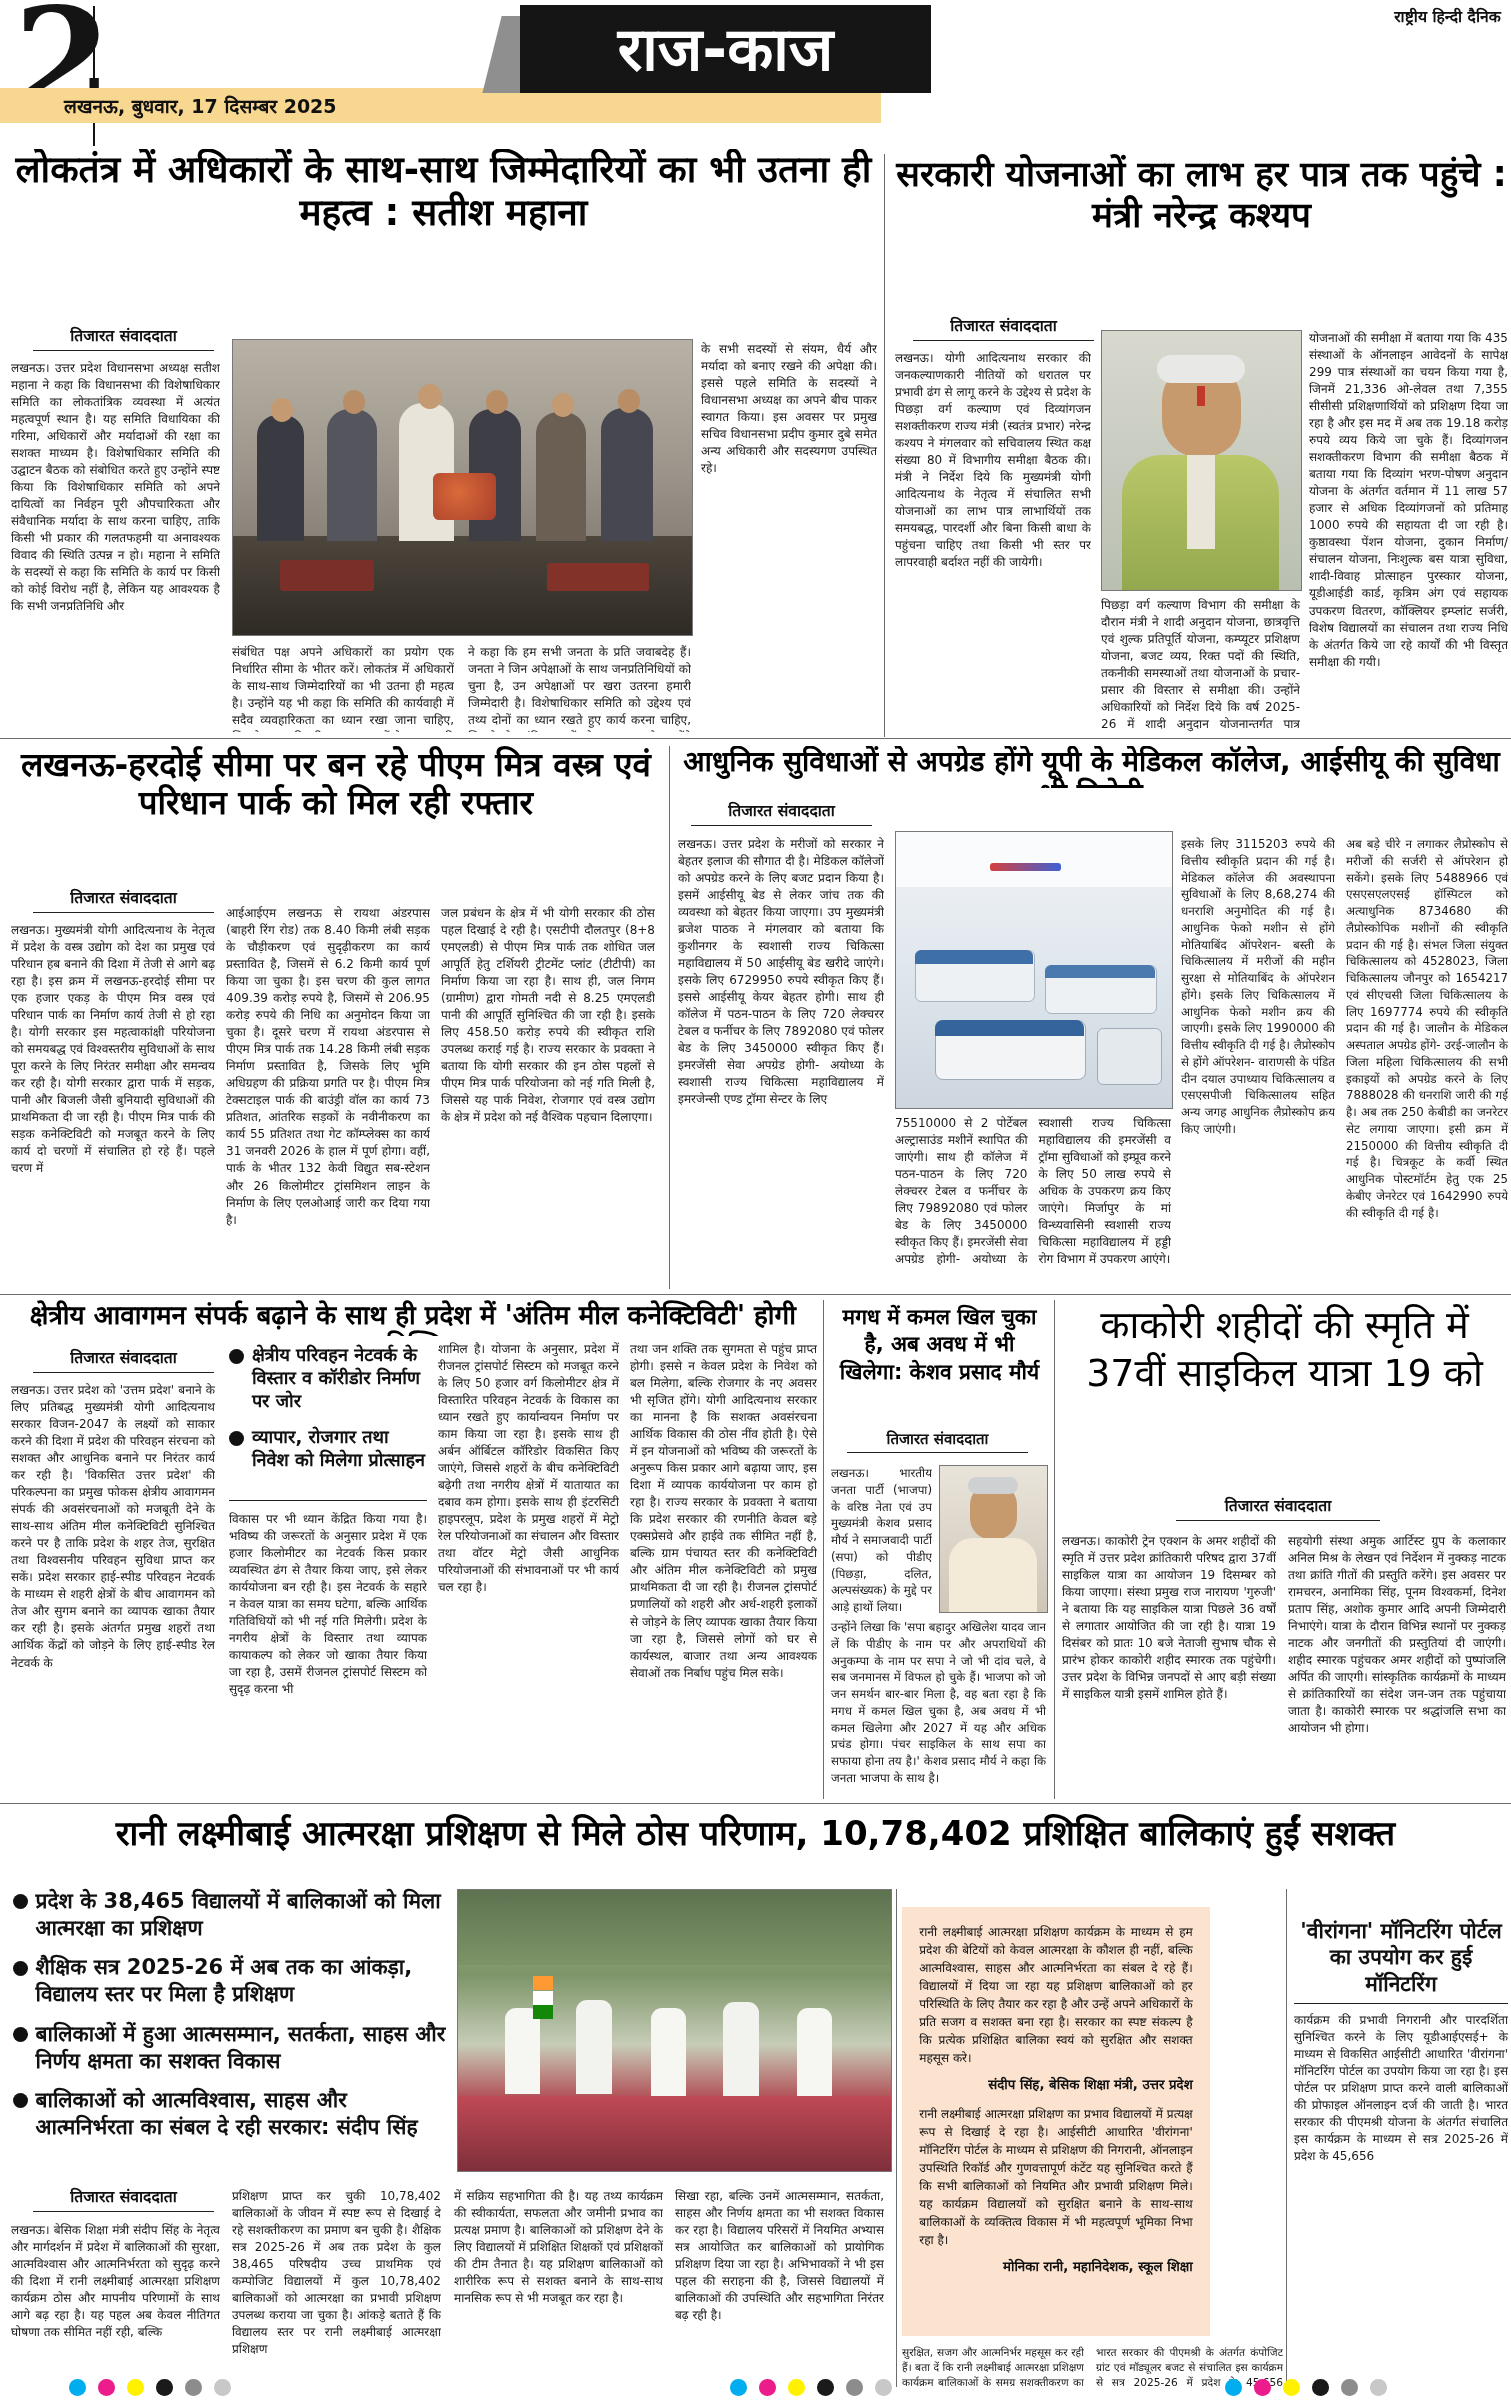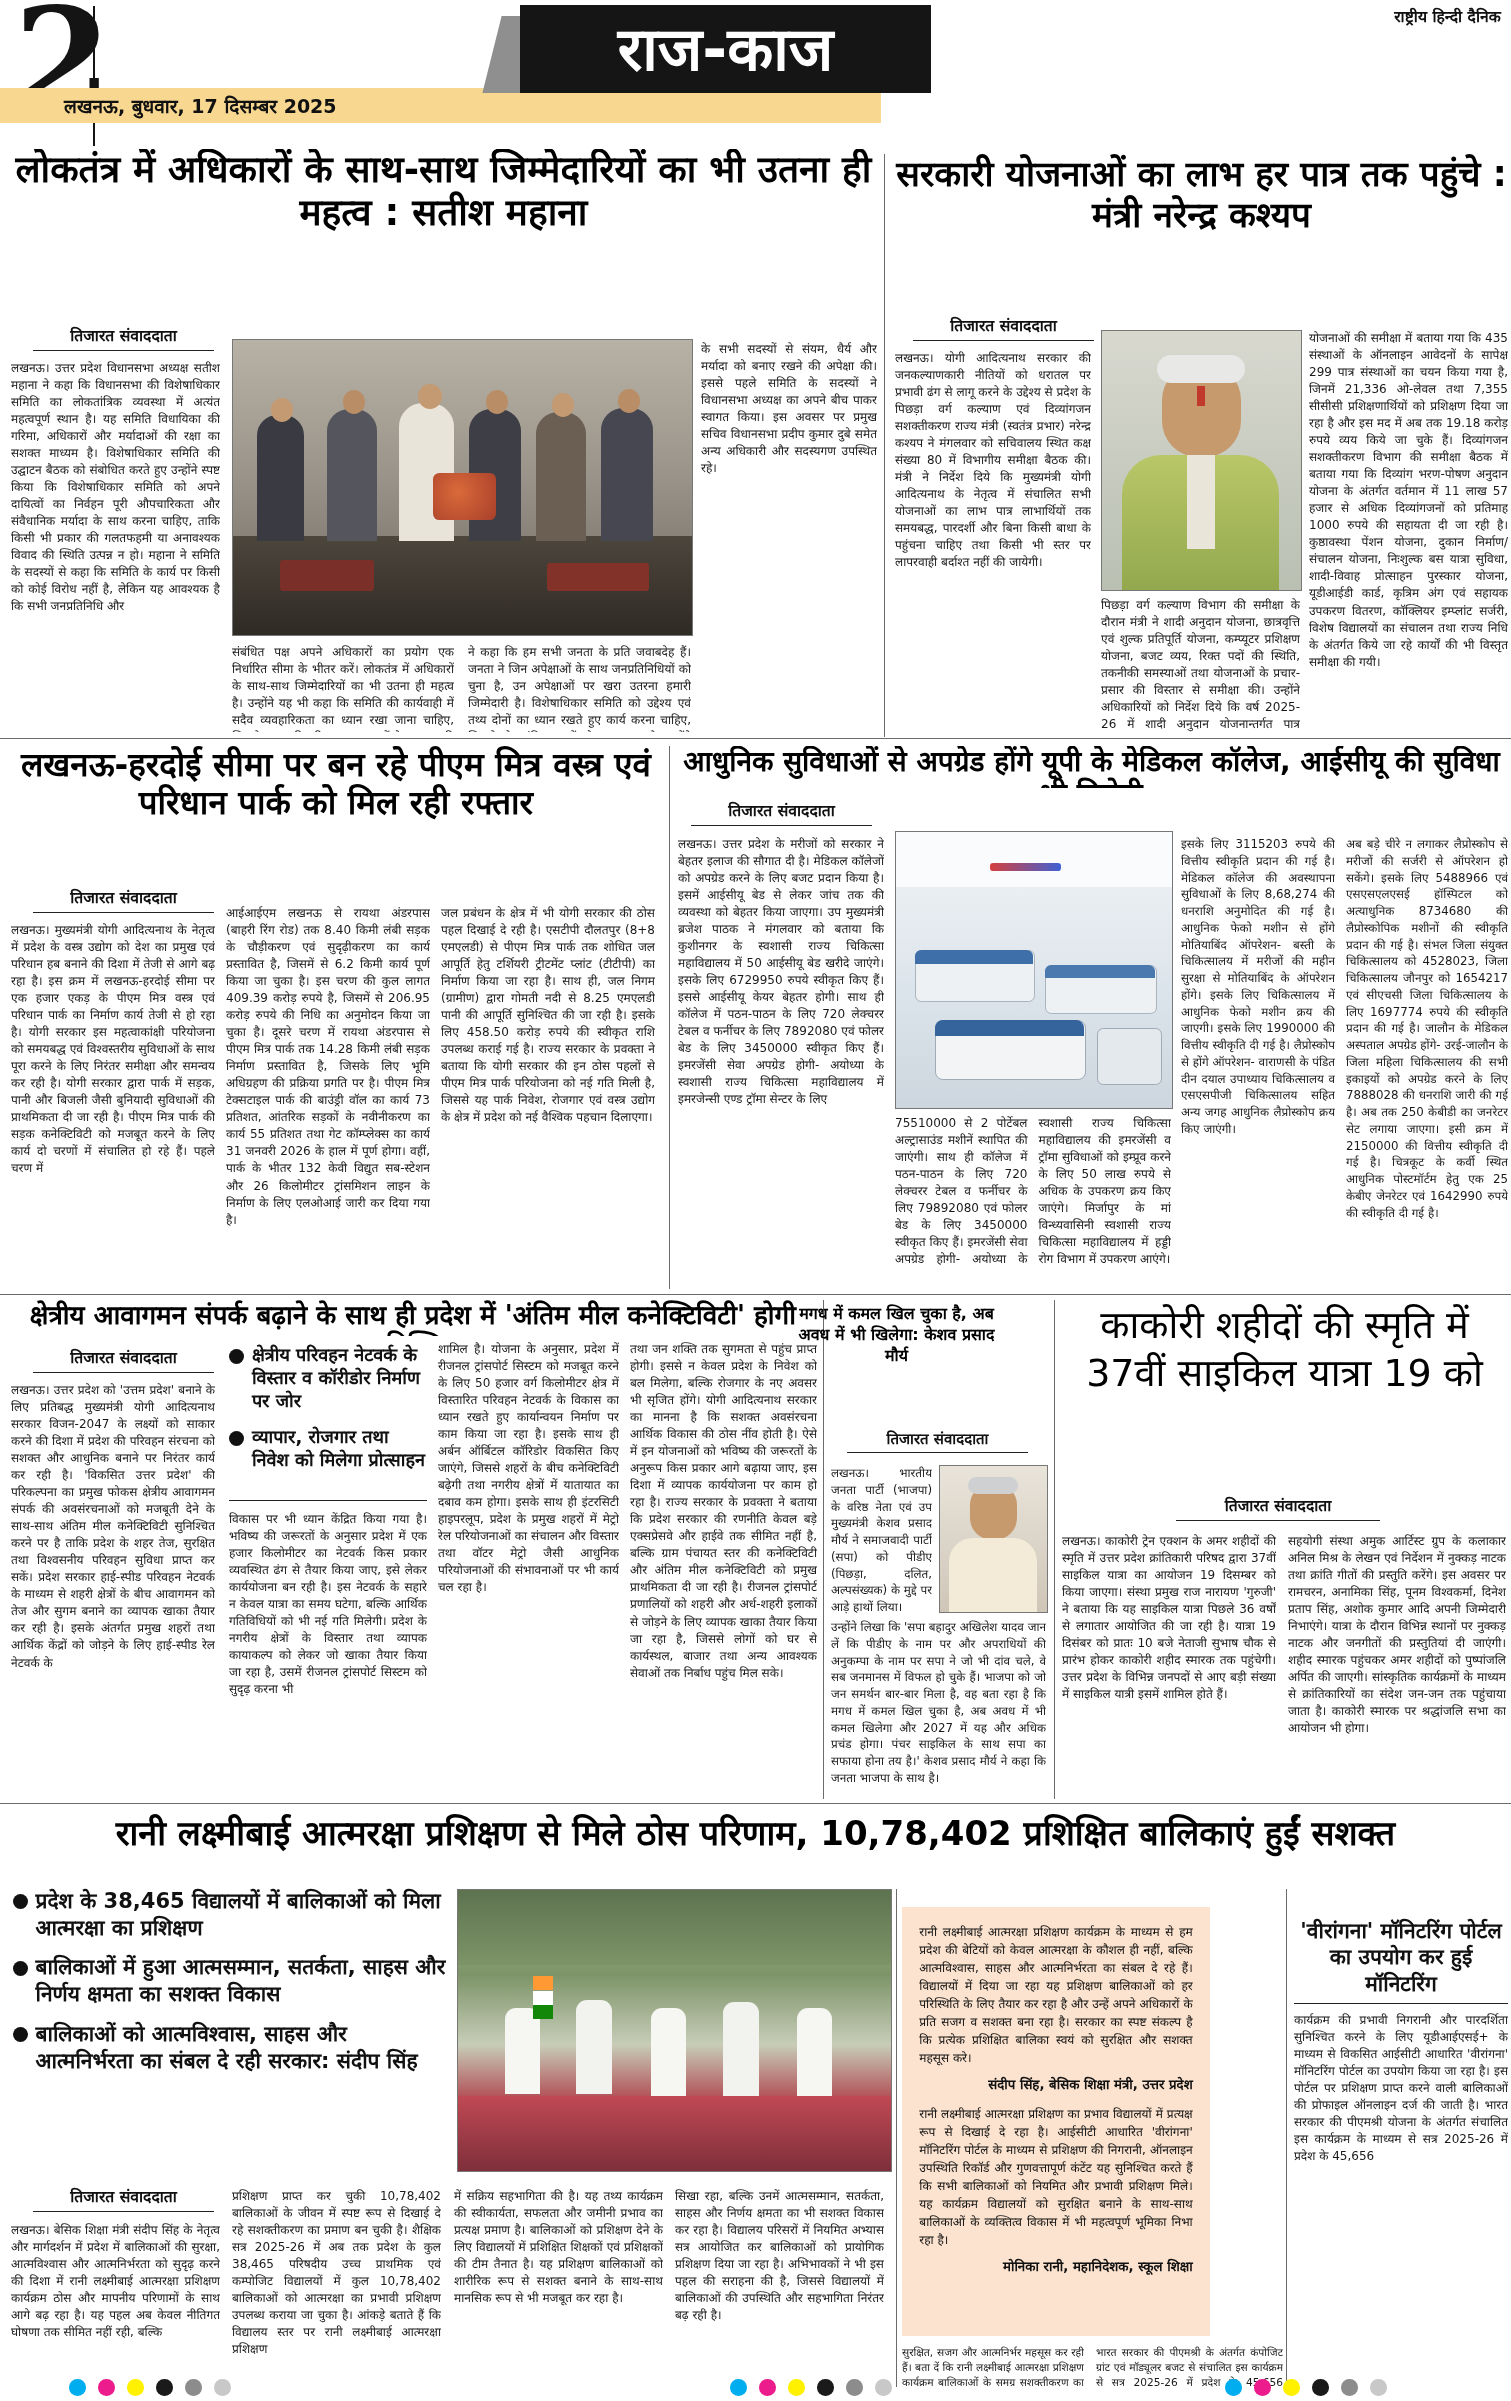--- a/index.html
+++ b/index.html
@@ -142,21 +142,21 @@
       <span class="bullet-txt" style="font-size:18px;">व्यापार, रोजगार तथा निवेश को मिलेगा प्रोत्साहन</span>
     </div>
   </div>
   <div class="col" style="left:11px;top:1382px;width:204px;height:415px;">लखनऊ। उत्तर प्रदेश को 'उत्तम प्रदेश' बनाने के लिए प्रतिबद्ध मुख्यमंत्री योगी आदित्यनाथ सरकार विजन-2047 के लक्ष्यों को साकार करने की दिशा में प्रदेश की परिवहन संरचना को सशक्त और आधुनिक बनाने पर निरंतर कार्य कर रही है। 'विकसित उत्तर प्रदेश' की परिकल्पना का प्रमुख फोकस क्षेत्रीय आवागमन संपर्क की अवसंरचनाओं को मजबूती देने के साथ-साथ अंतिम मील कनेक्टिविटी सुनिश्चित करने पर है ताकि प्रदेश के शहर तेज, सुरक्षित तथा विश्वसनीय परिवहन सुविधा प्राप्त कर सकें। प्रदेश सरकार हाई-स्पीड परिवहन नेटवर्क के माध्यम से शहरी क्षेत्रों के बीच आवागमन को तेज और सुगम बनाने का व्यापक खाका तैयार कर रही है। इसके अंतर्गत प्रमुख शहरों तथा आर्थिक केंद्रों को जोड़ने के लिए हाई-स्पीड रेल नेटवर्क के</div>
   <div class="col" style="left:229px;top:1511px;width:198px;height:286px;">विकास पर भी ध्यान केंद्रित किया गया है। भविष्य की जरूरतों के अनुसार प्रदेश में एक हजार किलोमीटर का नेटवर्क किस प्रकार व्यवस्थित ढंग से तैयार किया जाए, इसे लेकर कार्ययोजना बन रही है। इस नेटवर्क के सहारे न केवल यात्रा का समय घटेगा, बल्कि आर्थिक गतिविधियों को भी नई गति मिलेगी। प्रदेश के नगरीय क्षेत्रों के विस्तार तथा व्यापक कायाकल्प को लेकर जो खाका तैयार किया जा रहा है, उसमें रीजनल ट्रांसपोर्ट सिस्टम को सुदृढ़ करना भी</div>
   <div class="col" style="left:438px;top:1341px;width:181px;height:455px;">शामिल है। योजना के अनुसार, प्रदेश में रीजनल ट्रांसपोर्ट सिस्टम को मजबूत करने के लिए 50 हजार वर्ग किलोमीटर क्षेत्र में विस्तारित परिवहन नेटवर्क के विकास का ध्यान रखते हुए कार्यान्वयन निर्माण पर काम किया जा रहा है। इसके साथ ही अर्बन ऑर्बिटल कॉरिडोर विकसित किए जाएंगे, जिससे शहरों के बीच कनेक्टिविटी बढ़ेगी तथा नगरीय क्षेत्रों में यातायात का दबाव कम होगा। इसके साथ ही इंटरसिटी हाइपरलूप, प्रदेश के प्रमुख शहरों में मेट्रो रेल परियोजनाओं का संचालन और विस्तार तथा वॉटर मेट्रो जैसी आधुनिक परियोजनाओं की संभावनाओं पर भी कार्य चल रहा है।</div>
   <div class="col" style="left:630px;top:1341px;width:187px;height:455px;">तथा जन शक्ति तक सुगमता से पहुंच प्राप्त होगी। इससे न केवल प्रदेश के निवेश को बल मिलेगा, बल्कि रोजगार के नए अवसर भी सृजित होंगे। योगी आदित्यनाथ सरकार का मानना है कि सशक्त अवसंरचना आर्थिक विकास की ठोस नींव होती है। ऐसे में इन योजनाओं को भविष्य की जरूरतों के अनुरूप किस प्रकार आगे बढ़ाया जाए, इस दिशा में व्यापक कार्ययोजना पर काम हो रहा है। राज्य सरकार के प्रवक्ता ने बताया कि प्रदेश सरकार की रणनीति केवल बड़े एक्सप्रेसवे और हाईवे तक सीमित नहीं है, बल्कि ग्राम पंचायत स्तर की कनेक्टिविटी और अंतिम मील कनेक्टिविटी को प्रमुख प्राथमिकता दी जा रही है। रीजनल ट्रांसपोर्ट प्रणालियों को शहरी और अर्ध-शहरी इलाकों से जोड़ने के लिए व्यापक खाका तैयार किया जा रहा है, जिससे लोगों को घर से कार्यस्थल, बाजार तथा अन्य आवश्यक सेवाओं तक निर्बाध पहुंच मिल सके।</div>
 
   <div class="vrule" style="left:823px;top:1300px;height:499px;"></div>
 
-  <div class="headline" style="left:788px;top:1304px;width:217px;height:116px;font-size:16px;line-height:1.3;">मगध में कमल खिल चुका है, अब अवध में भी खिलेगा: केशव प्रसाद मौर्य</div>
+  <div class="headline" style="left:831px;top:1304px;width:217px;height:116px;font-size:21px;line-height:1.3;">मगध में कमल खिल चुका है, अब अवध में भी खिलेगा: केशव प्रसाद मौर्य</div>
   <div class="byline" style="left:847px;top:1428px;width:181px;font-size:15px;">तिजारत संवाददाता</div>
   <div class="col" style="left:831px;top:1465px;width:101px;height:154px;font-size:11.8px;">लखनऊ। भारतीय जनता पार्टी (भाजपा) के वरिष्ठ नेता एवं उप मुख्यमंत्री केशव प्रसाद मौर्य ने समाजवादी पार्टी (सपा) को पीडीए (पिछड़ा, दलित, अल्पसंख्यक) के मुद्दे पर आड़े हाथों लिया।</div>
   <div class="photo" style="left:939px;top:1465px;width:107px;height:146px;">
     <div class="abs" style="left:0;top:0;width:100%;height:100%;background:linear-gradient(180deg,#e9e4da,#cfc6b8);"></div>
     <div class="abs" style="left:30px;top:17.3px;width:47px;height:57px;background:#c79a6e;border-radius:22px;"></div>
     <div class="abs" style="left:28px;top:11px;width:50px;height:17.3px;background:#cfd0d2;border-radius:9.4px;"></div>
     <div class="abs" style="left:9.4px;top:72px;width:88px;height:74px;background:#f3ead8;border-radius:23.6px 23.6px 0 0;"></div>
   </div>
   <div class="col" style="left:831px;top:1619px;width:215px;height:177px;font-size:11.8px;">उन्होंने लिखा कि 'सपा बहादुर अखिलेश यादव जान लें कि पीडीए के नाम पर और अपराधियों की अनुकम्पा के नाम पर सपा ने जो भी दांव चले, वे सब जनमानस में विफल हो चुके हैं। भाजपा को जो जन समर्थन बार-बार मिला है, वह बता रहा है कि मगध में कमल खिल चुका है, अब अवध में भी कमल खिलेगा और 2027 में यह और अधिक प्रचंड होगा। पंचर साइकिल के साथ सपा का सफाया होना तय है।' केशव प्रसाद मौर्य ने कहा कि जनता भाजपा के साथ है।</div>
 
@@ -168,20 +168,24 @@
   <div class="col" style="left:1288px;top:1533px;width:218px;height:265px;">सहयोगी संस्था अमुक आर्टिस्ट ग्रुप के कलाकार अनिल मिश्र के लेखन एवं निर्देशन में नुक्कड़ नाटक तथा क्रांति गीतों की प्रस्तुति करेंगे। इस अवसर पर रामचरन, अनामिका सिंह, पूनम विश्वकर्मा, दिनेश प्रताप सिंह, अशोक कुमार आदि अपनी जिम्मेदारी निभाएंगे। यात्रा के दौरान विभिन्न स्थानों पर नुक्कड़ नाटक और जनगीतों की प्रस्तुतियां दी जाएंगी। शहीद स्मारक पहुंचकर अमर शहीदों को पुष्पांजलि अर्पित की जाएगी। सांस्कृतिक कार्यक्रमों के माध्यम से क्रांतिकारियों का संदेश जन-जन तक पहुंचाया जाता है। काकोरी स्मारक पर श्रद्धांजलि सभा का आयोजन भी होगा।</div>
 
   <div class="hrule" style="left:0;top:1803px;width:1512px;"></div>
 
   <div class="headline" style="left:9.4px;top:1814px;width:1492px;height:49px;font-size:34px;">रानी लक्ष्मीबाई आत्मरक्षा प्रशिक्षण से मिले ठोस परिणाम, 10,78,402 प्रशिक्षित बालिकाएं हुईं सशक्त</div>
 
   <div class="abs" style="left:12.6px;top:1888px;width:437px;height:281px;overflow:hidden;">
     <div class="bullet-row">
       <span class="bullet-dot"></span>
       <span class="bullet-txt" style="font-size:21px;">प्रदेश के 38,465 विद्यालयों में बालिकाओं को मिला आत्मरक्षा का प्रशिक्षण</span>
+    </div>
+    <div class="bullet-row">
+      <span class="bullet-dot"></span>
+      <span class="bullet-txt" style="font-size:21px;">शैक्षिक सत्र 2025-26 में अब तक का आंकड़ा, विद्यालय स्तर पर मिला है प्रशिक्षण</span>
     </div>
     <div class="bullet-row">
       <span class="bullet-dot"></span>
       <span class="bullet-txt" style="font-size:21px;">बालिकाओं में हुआ आत्मसम्मान, सतर्कता, साहस और निर्णय क्षमता का सशक्त विकास</span>
     </div>
     <div class="bullet-row">
       <span class="bullet-dot"></span>
       <span class="bullet-txt" style="font-size:21px;">बालिकाओं को आत्मविश्वास, साहस और आत्मनिर्भरता का संबल दे रही सरकार: संदीप सिंह</span>
     </div>
   </div>

